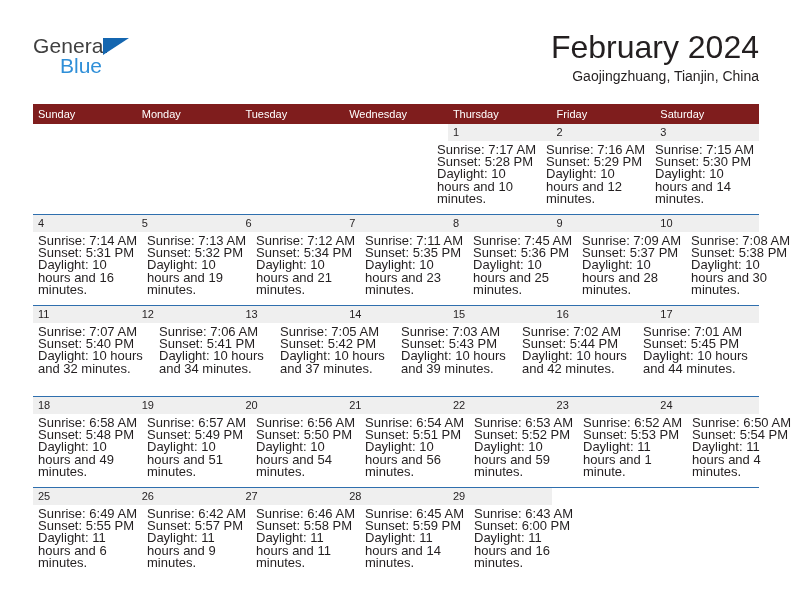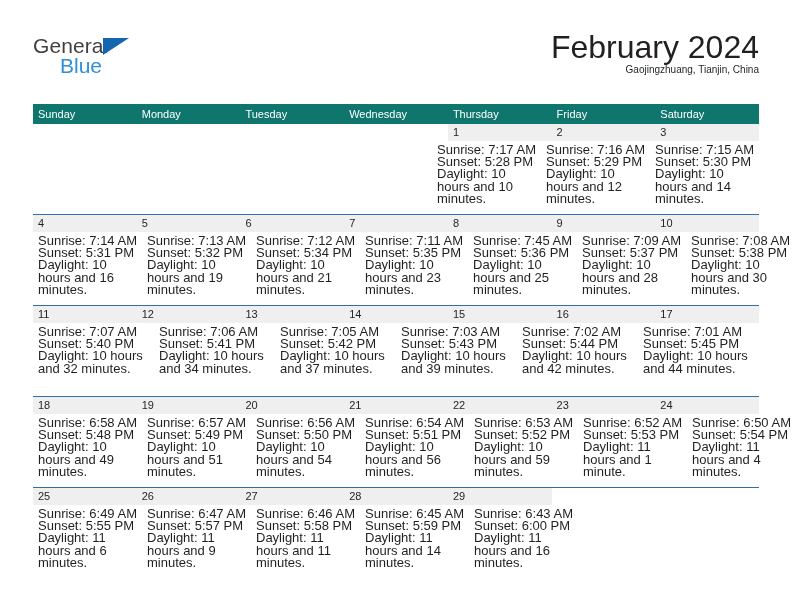--- a/index.html
+++ b/index.html
@@ -72,37 +72,38 @@
     text-align: right;
   }
   .cal-title {
     font-size: 32px;
     color: #231f20;
     line-height: 30px;
     white-space: nowrap;
     font-family: "Liberation Sans", sans-serif;
   }
   .cal-subtitle {
-    font-size: 10px;
+    margin-top: 6px;
+    font-size: 14px;
     color: #231f20;
     line-height: 16px;
     white-space: nowrap;
     font-family: "Liberation Sans", sans-serif;
   }
 
   
   .calendar {
     position: absolute;
     left: 33px;
     top: 104px;
     width: 726px;
   }
   .dow-row {
     display: flex;
-    background: #0f766e;
+    background: #7f1d1d;
     height: 20px;
   }
   .dow {
     flex: 1 1 0;
     color: #ffffff;
     font-size: 11px;
     line-height: 20px;
     padding-left: 5px;
     box-sizing: border-box;
     font-family: "Liberation Sans", sans-serif;
@@ -365,21 +366,21 @@
             <div class="num-cell blank"></div>
             <div class="num-cell blank"></div>
           </div>
           <div class="info-row">
             <div class="info-cell">
               <div>Sunrise: 6:49 AM</div>
               <div>Sunset: 5:55 PM</div>
               <div class="daylight">Daylight: 11 hours and 6 minutes.</div>
             </div>
             <div class="info-cell">
-              <div>Sunrise: 6:47 AM</div>
+              <div>Sunrise: 6:42 AM</div>
               <div>Sunset: 5:57 PM</div>
               <div class="daylight">Daylight: 11 hours and 9 minutes.</div>
             </div>
             <div class="info-cell">
               <div>Sunrise: 6:46 AM</div>
               <div>Sunset: 5:58 PM</div>
               <div class="daylight">Daylight: 11 hours and 11 minutes.</div>
             </div>
             <div class="info-cell">
               <div>Sunrise: 6:45 AM</div>

